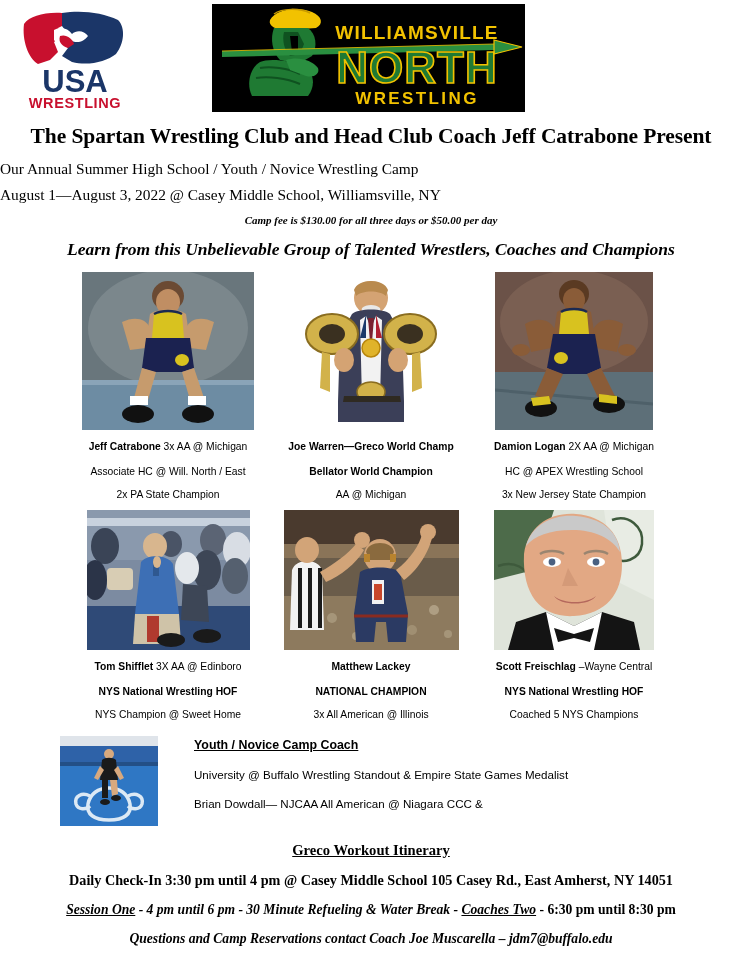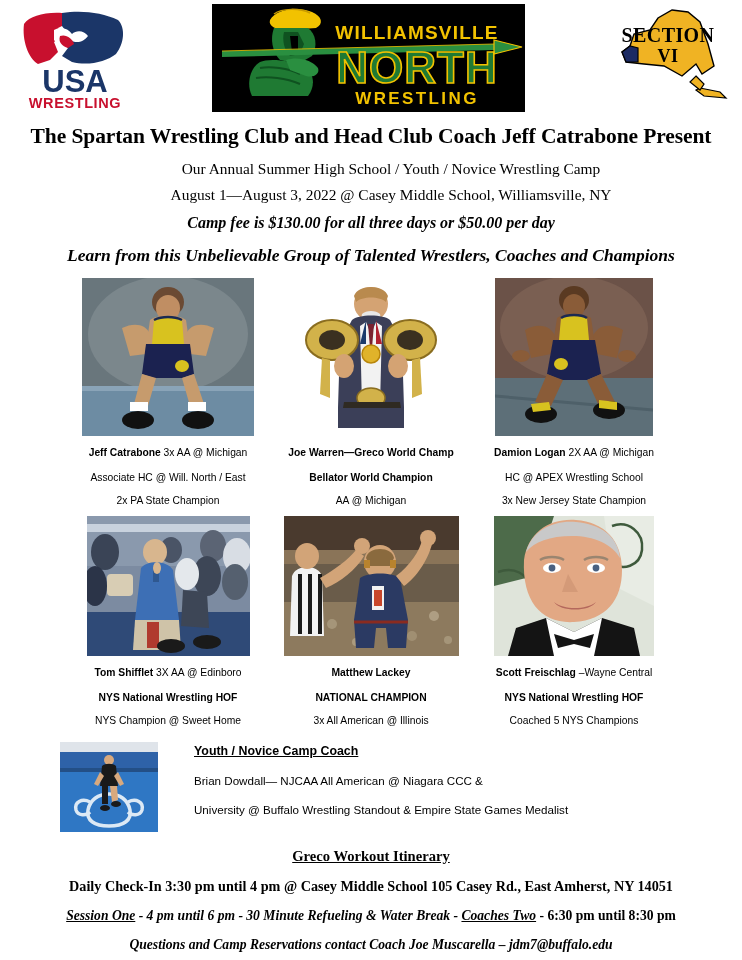--- a/index.html
+++ b/index.html
@@ -57,30 +57,29 @@
   
   .title-main {
     text-align: center;
     font-weight: bold;
     font-size: 21.5px;
     letter-spacing: -0.1px;
     margin-top: 7px;
     line-height: 1.1;
   }
   .subline {
-    text-align: center;
+    text-align: left;
     font-size: 15.4px;
     margin-top: 11px;
     line-height: 1.15;
-    padding-left: 40px;
   }
   .subline.second { margin-top: 9px; }
   .fee-line {
     text-align: center;
-    font-size: 16px;
+    font-size: 11px;
     font-style: italic;
     font-weight: bold;
     margin-top: 10px;
   }
   .learn-line {
     text-align: center;
     font-size: 17.5px;
     font-style: italic;
     font-weight: bold;
     margin-top: 13px;
@@ -208,30 +207,20 @@
       <path d="M282 36 L310 43 L282 50 Z" fill="#2a8f40"></path>
       <path d="M282 36 L310 43 L282 50 Z" fill="none" stroke="#f2c200" stroke-width="1.2"></path>
       <path d="M10 47 L282 40" fill="none" stroke="#f2c200" stroke-width="0.8"></path>
 
       <text x="205" y="35" font-family="Liberation Sans, sans-serif" font-size="19" font-weight="bold" fill="#f2c200" text-anchor="middle" letter-spacing="1.2">WILLIAMSVILLE</text>
       <text x="205" y="79" font-family="Liberation Sans, sans-serif" font-size="44" font-weight="bold" fill="#1f7a33" stroke="#f2c200" stroke-width="1.6" text-anchor="middle" letter-spacing="1">NORTH</text>
       <text x="205" y="100" font-family="Liberation Sans, sans-serif" font-size="17" font-weight="bold" fill="#f2c200" text-anchor="middle" letter-spacing="2.4">WRESTLING</text>
     </svg>
   </div>
 
-  <div class="sect6">
-    <svg width="128" height="108" viewBox="0 0 128 108">
-      <path d="M68 6 L84 8 L96 18 L104 40 L110 62 L98 70 L92 60 L78 72 L60 62 L40 60 L22 58 L18 48 L26 42 L30 30 L46 26 L54 14 Z" fill="#f0b323" stroke="#000000" stroke-width="1.4"></path>
-      <path d="M18 48 L26 42 L34 44 L34 58 L22 58 Z" fill="#1b2a63" stroke="#000000" stroke-width="1.2"></path>
-      <path d="M96 84 L116 88 L122 94 L100 92 L92 86 Z" fill="#f0b323" stroke="#000000" stroke-width="1.2"></path>
-      <path d="M92 72 L100 80 L96 86 L86 78 Z" fill="#f0b323" stroke="#000000" stroke-width="1.2"></path>
-      <text x="64" y="38" font-family="Liberation Serif, serif" font-size="20" font-weight="bold" fill="#000000" text-anchor="middle" letter-spacing="0.4">SECTION</text>
-      <text x="64" y="58" font-family="Liberation Serif, serif" font-size="18" font-weight="bold" fill="#000000" text-anchor="middle" letter-spacing="0.6">VI</text>
-    </svg>
-  </div>
 </div>
 
 <div class="title-main">The Spartan Wrestling Club and Head Club Coach Jeff Catrabone Present</div>
 <div class="subline">Our Annual Summer High School / Youth / Novice  Wrestling Camp</div>
 <div class="subline second">August 1—August 3, 2022 @ Casey Middle School, Williamsville, NY</div>
 <div class="fee-line">Camp fee is $130.00  for all three days or $50.00 per day</div>
 <div class="learn-line">Learn from this Unbelievable Group of Talented Wrestlers, Coaches and Champions</div>
 
 <div class="coach-row row1">
 
@@ -461,22 +450,22 @@
       <path d="M40 30 L34 42 L38 44 L44 34 Z" fill="#d8a97e"></path>
       <path d="M58 30 L64 42 L60 44 L54 34 Z" fill="#d8a97e"></path>
       <path d="M42 44 L48 44 L48 62 L42 62 Z" fill="#1a1a1a"></path>
       <path d="M50 44 L57 44 L58 58 L52 60 Z" fill="#d8a97e"></path>
       <ellipse cx="45" cy="66" rx="5" ry="3" fill="#1a1a1a"></ellipse>
       <ellipse cx="56" cy="62" rx="5" ry="3" fill="#1a1a1a"></ellipse>
     </svg>
   </div>
   <div class="youth-text">
     <div class="youth-head">Youth / Novice Camp Coach</div>
+    <div class="youth-line">University @ Buffalo  Wrestling Standout  &amp; Empire State Games Medalist</div>
     <div class="youth-line">Brian Dowdall— NJCAA All American @ Niagara CCC &amp;</div>
-    <div class="youth-line">University @ Buffalo  Wrestling Standout  &amp; Empire State Games Medalist</div>
   </div>
 </div>
 
 <div class="itin-head">Greco Workout Itinerary</div>
 <div class="itin-line">Daily Check-In 3:30 pm until 4 pm @ Casey Middle School 105 Casey Rd., East Amherst, NY 14051</div>
 <div class="itin-line ital">
   <u>Session One</u><span> - 4 pm until 6 pm - 30 Minute Refueling &amp; Water Break  - </span><u>Coaches Two</u><span class="plain"> -  6:30 pm until 8:30 pm</span>
 </div>
 <div class="itin-line ital">Questions and Camp Reservations  contact Coach Joe Muscarella – jdm7@buffalo.edu</div>
 

